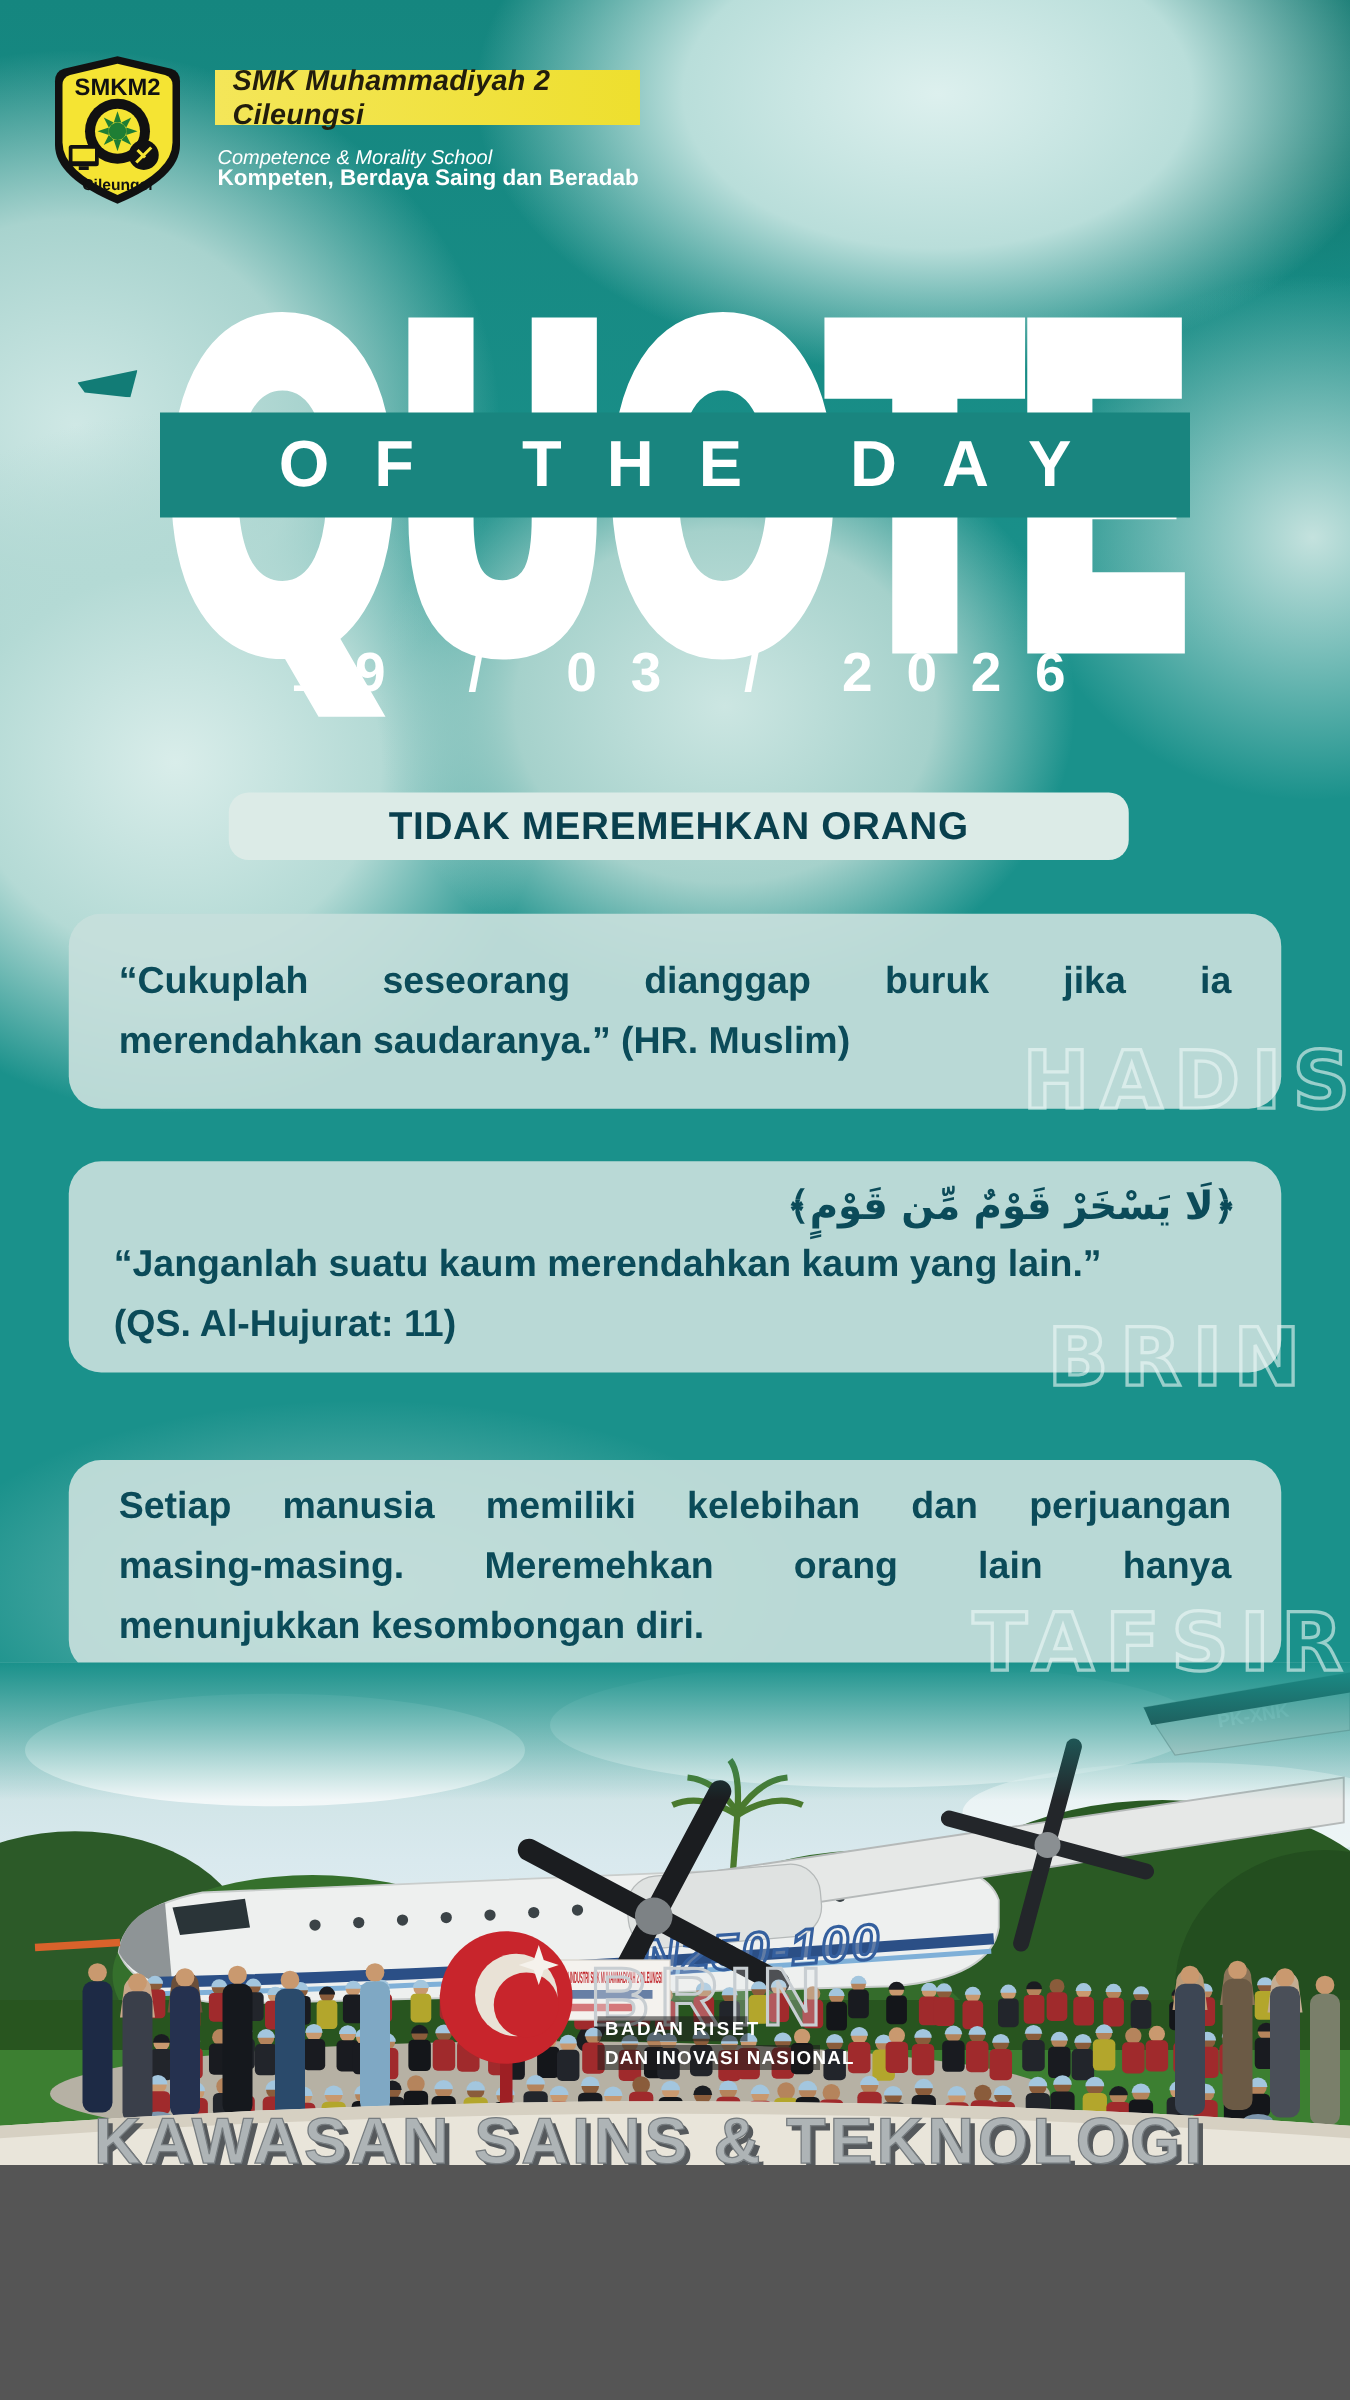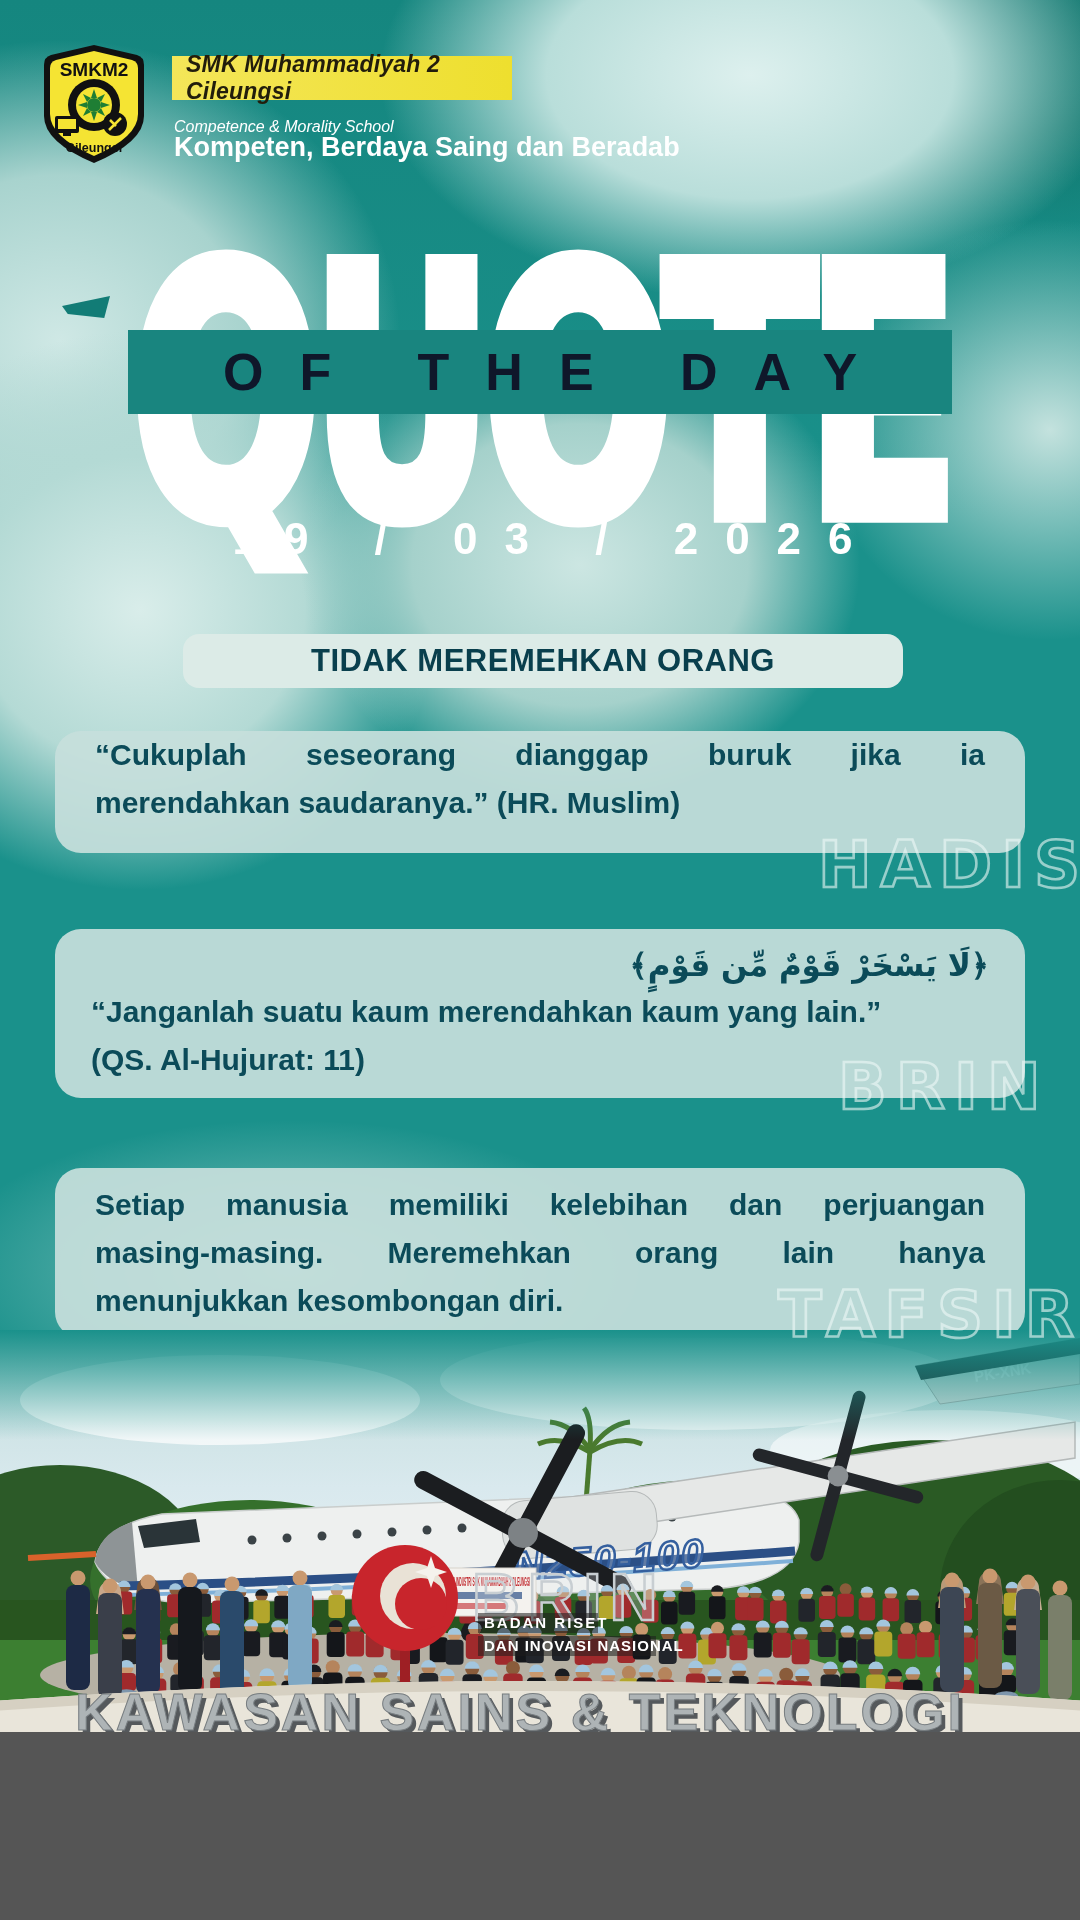--- a/index.html
+++ b/index.html
@@ -24,42 +24,42 @@
   .mini-plane{position:absolute;left:62px;top:296px;width:48px;height:22px;background:#127c76;
       clip-path:polygon(0 45%,100% 0,88% 100%,12% 82%);}
 
   
   .logo{position:absolute;left:40px;top:42px;width:108px;height:124px;}
   .name-banner{position:absolute;left:172px;top:56px;width:340px;height:44px;
       background:linear-gradient(90deg,#f4e659,#eedf2e);display:flex;align-items:center;
       padding:0 14px;box-sizing:border-box;}
   .name-banner span{font-style:italic;font-weight:bold;font-size:23px;color:#221d0c;letter-spacing:.2px;}
   .tag-en{position:absolute;left:174px;top:118px;color:#fff;font-style:italic;font-weight:normal;font-size:16px;}
-  .tag-id{position:absolute;left:174px;top:132px;color:#fff;font-weight:bold;font-size:27px;}
+  .tag-id{position:absolute;left:174px;top:132px;color:#fff;font-weight:bold;font-size:18px;}
 
   
   .quote-word{position:absolute;left:50%;top:222px;transform:translateX(-50%) scaleY(1.55);
       transform-origin:top center;font-family:"DejaVu Sans",sans-serif;font-weight:bold;
       font-size:224px;line-height:1;color:#fff;-webkit-text-stroke:10px #ffffff;
       letter-spacing:-10px;white-space:nowrap;z-index:2;}
   .otd-band{position:absolute;left:128px;top:330px;width:824px;height:84px;background:#19857f;z-index:3;
       display:flex;align-items:center;justify-content:center;}
-  .otd-band span{color:#0f172a;font-weight:bold;font-size:52px;letter-spacing:36px;padding-left:36px;white-space:nowrap;}
+  .otd-band span{color:#ffffff;font-weight:bold;font-size:52px;letter-spacing:36px;padding-left:36px;white-space:nowrap;}
   .date-line{position:absolute;left:16px;top:514px;width:1080px;text-align:center;z-index:2;
       color:#fff;font-weight:bold;font-size:44px;letter-spacing:27px;}
 
   
   .topic-pill{position:absolute;left:183px;top:634px;width:720px;height:54px;background:#dcebe7;
       border-radius:16px;display:flex;align-items:center;justify-content:center;z-index:2;}
   .topic-pill span{color:#093f4d;font-weight:bold;font-size:31px;letter-spacing:.5px;}
   .card{position:absolute;left:55px;width:970px;background:rgba(198,223,219,.93);border-radius:26px;
       box-sizing:border-box;color:#0b4b59;font-weight:bold;font-size:30px;z-index:2;}
   .card .jline{display:block;text-align:justify;text-align-last:justify;line-height:1.6;}
   .card .lline{display:block;text-align:left;line-height:1.6;}
-  .card-hadis{top:731px;min-height:122px;padding:0 40px;}
+  .card-hadis{top:731px;min-height:122px;padding:30px 40px;}
   .card-ayat{top:929px;min-height:164px;padding:14px 36px;}
   .arabic{direction:rtl;text-align:right;font-family:"DejaVu Sans",sans-serif;font-size:31px;line-height:1.45;color:#0b4b59;}
   .card-tafsir{top:1168px;min-height:170px;padding:13px 40px;}
   .wm{position:absolute;z-index:4;font-family:"DejaVu Sans",sans-serif;font-weight:bold;
       color:transparent;-webkit-text-stroke:2.6px rgba(238,249,247,.6);letter-spacing:9px;font-size:64px;}
   .wm-hadis{left:818px;top:828px;}
   .wm-ayat{left:838px;top:1050px;}
   .wm-tafsir{left:778px;top:1278px;}
 
   

